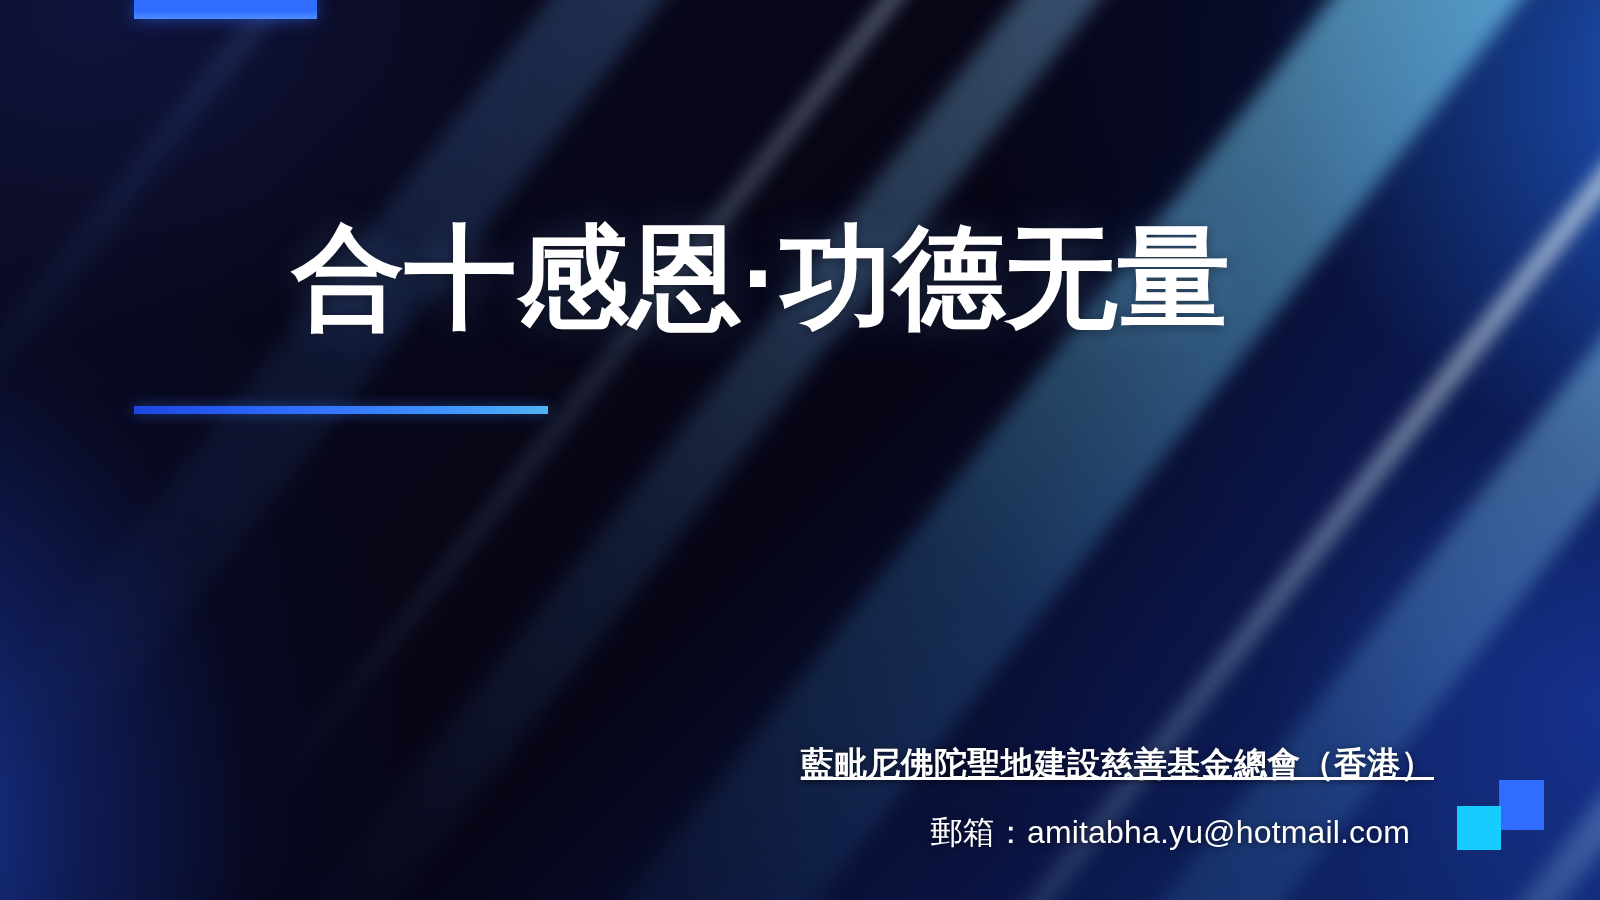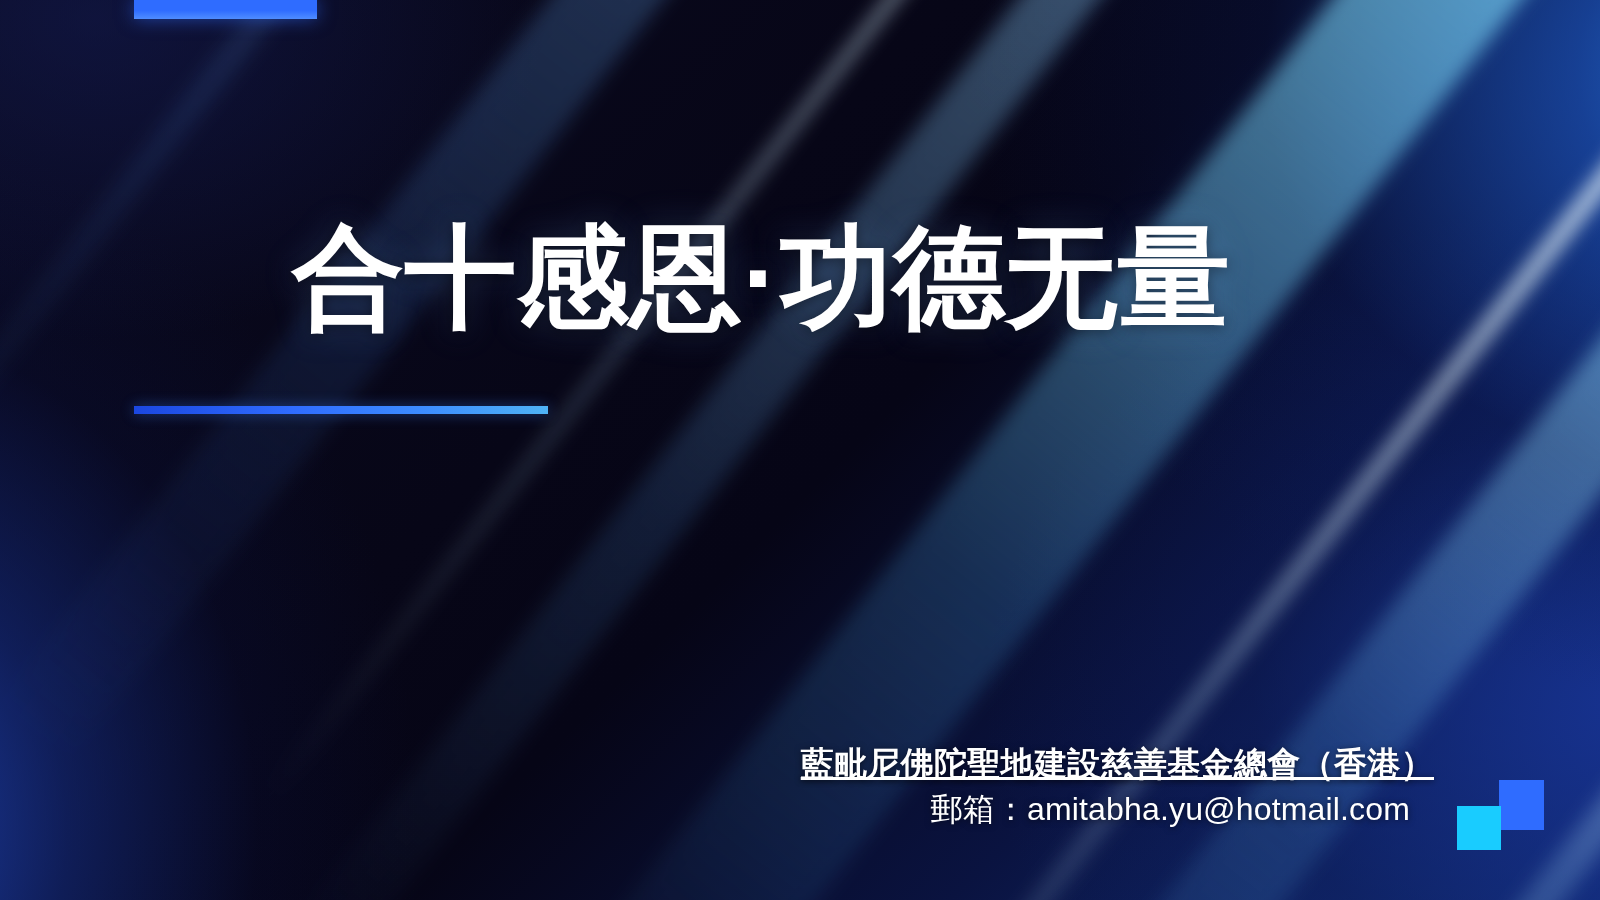--- a/index.html
+++ b/index.html
@@ -100,21 +100,21 @@
   }
   .org {
     font-size: 33px;
     font-weight: 700;
     line-height: 1.32;
     letter-spacing: 0.01em;
     text-shadow: 0 1px 6px rgba(0,0,0,0.6);
     text-decoration: underline;
   }
   .email {
-    margin-top: 3px;
+    margin-top: 26px;
     padding-right: 24px;
     font-size: 32px;
     font-weight: 400;
     line-height: 1.3;
     letter-spacing: 0.005em;
     text-shadow: 0 1px 6px rgba(0,0,0,0.6);
   }
 
   
   .sq {

